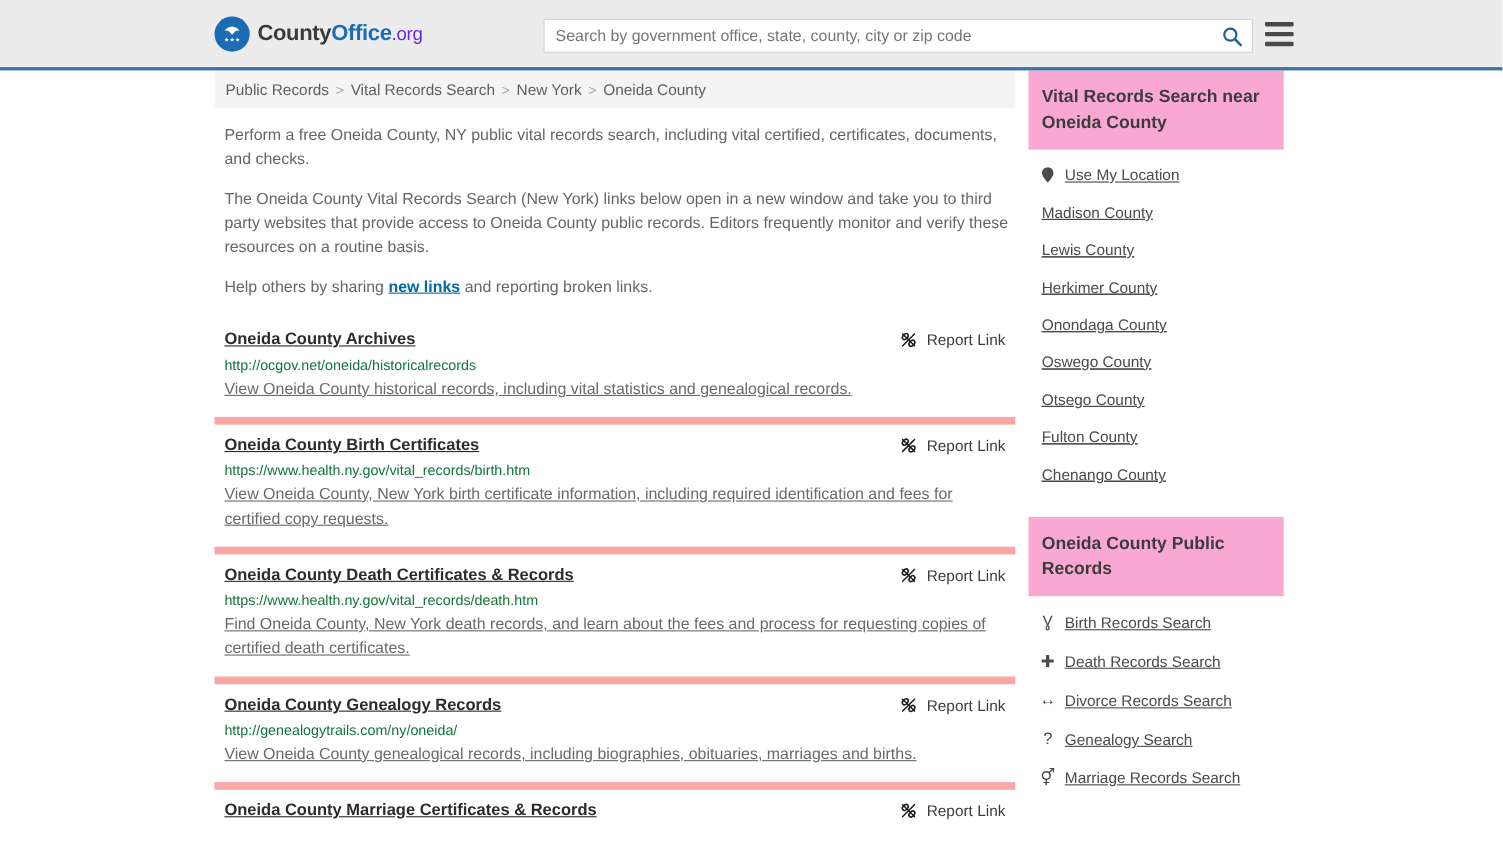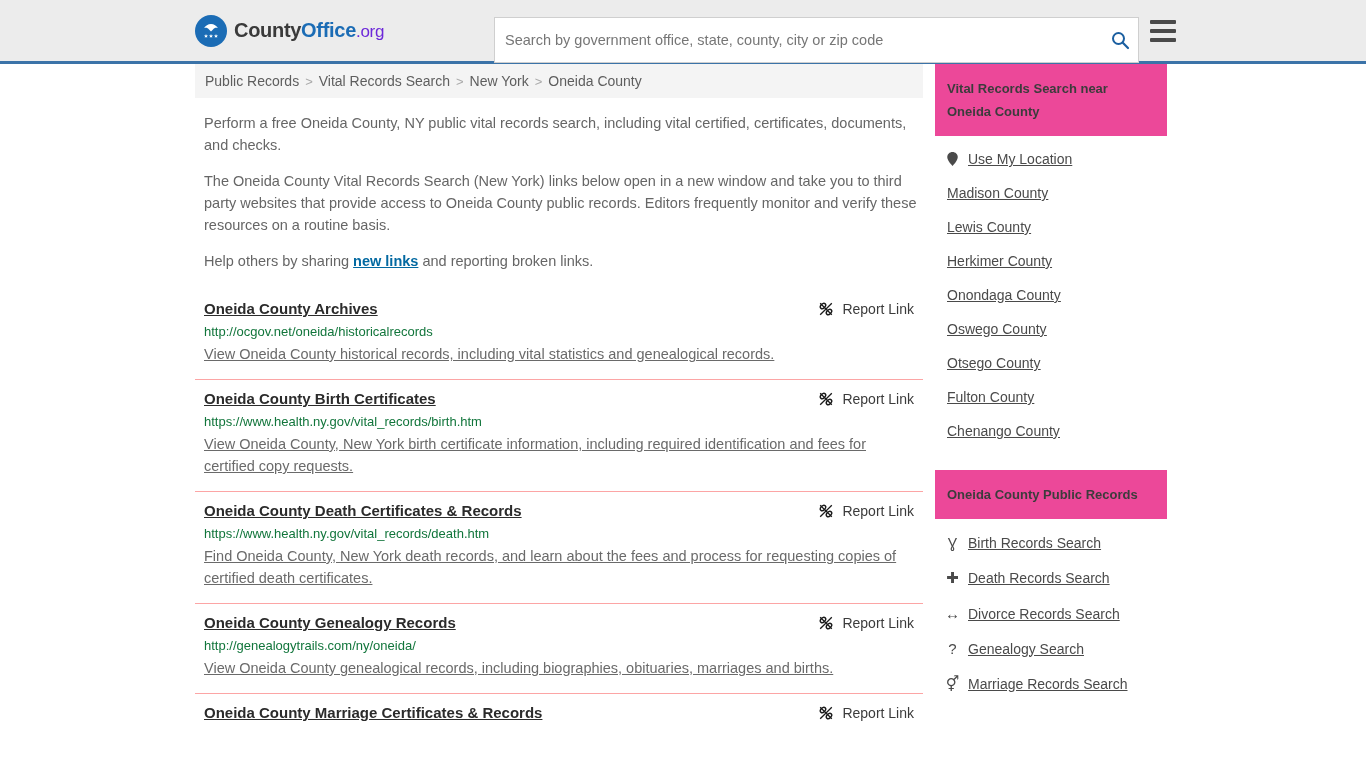--- a/index.html
+++ b/index.html
@@ -43,21 +43,21 @@
   }
   .logo-text .b { color: #1b6cb5; font-weight: bold; }
   .logo-text .n { font-weight: bold; color: #3a3a3a; }
   .logo-text .org { color: #6d28d9; font-size: 17px; }
 
   .search-wrap {
     position: absolute;
     left: 494px;
     top: 17px;
     width: 645px;
-    height: 46px;
+    height: 31px;
     background: #fff;
     border: 1px solid #cfcfcf;
     display: flex;
     align-items: center;
   }
   .search-input {
     flex: 1;
     border: none;
     outline: none;
     height: 100%;
@@ -143,21 +143,21 @@
   }
   .intro a {
     color: #0369a1;
     text-decoration: underline;
     font-weight: bold;
   }
 
   
   .results { margin-top: 18px; }
   .result {
-    border-bottom: 1px solid #fca5a5;
+    border-bottom: 7px solid #fca5a5;
     padding: 8px 0 14px 9px;
     position: relative;
   }
   .result:last-child { border-bottom: none; }
   .result-head {
     display: flex;
     justify-content: space-between;
     align-items: flex-start;
   }
   .result-title {
@@ -194,23 +194,23 @@
     font-size: 14.5px;
     color: #6a6a6a;
     line-height: 22px;
     margin-top: 2px;
     max-width: 715px;
     text-decoration: underline;
   }
 
   
   .side-box-head {
-    background: #ec4899;
+    background: #f9a8d4;
     padding: 13px 12px;
-    font-size: 13px;
+    font-size: 16px;
     font-weight: bold;
     color: #3c3c3c;
     line-height: 23px;
   }
   .side-list { padding: 6px 0 10px 0; }
   .side-item {
     display: flex;
     align-items: center;
     gap: 8px;
     padding: 9px 10px 9px 10px;

